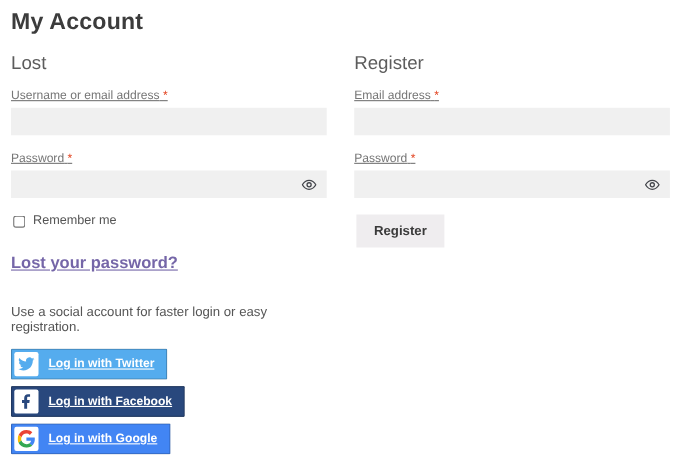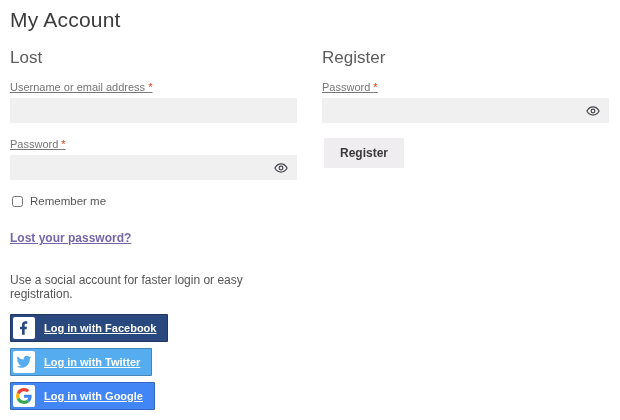--- a/index.html
+++ b/index.html
@@ -1,32 +1,32 @@
 <!DOCTYPE html>
 <html><head>
 <meta charset="utf-8">
 <style>
   html,body{margin:0;padding:0;background:#fff;}
   body{width:620px;height:420px;overflow:hidden;font-family:"Liberation Sans",sans-serif;color:#555;}
   .container{padding:6px 10px;}
-  h1{font-size:21px;font-weight:400;color:#3c3c3c;margin:2px 0 10px;letter-spacing:.2px;}
+  h1{font-size:21px;font-weight:700;color:#3c3c3c;margin:2px 0 10px;letter-spacing:.2px;}
   .columns{display:flex;gap:25px;align-items:flex-start;}
   .col{width:287px;flex:0 0 287px;}
   h2{font-size:17px;font-weight:400;color:#5c5c5c;margin:6px 0 13px;}
   .field{margin-bottom:15px;}
   .field-label{display:block;font-size:11px;color:#767676;margin-bottom:5px;text-decoration:underline;}
   .required{color:#e2401c;}
   .text-input{width:100%;box-sizing:border-box;height:25px;background:#f0f0f0;border:0;outline:none;padding:0 8px;font-size:12px;color:#333;}
   .pw-wrap{position:relative;}
   .pw-wrap .text-input{padding-right:28px;}
   .eye{position:absolute;right:9px;top:50%;transform:translateY(-50%);display:flex;cursor:pointer;}
   .remember{display:flex;align-items:center;gap:7px;font-size:11.5px;color:#555;margin:13px 0 9px;}
   .remember input{width:11px;height:11px;margin:0 0 0 2px;}
   .btn{display:inline-block;background:#efedef;color:#3a3a3a;font-weight:700;font-size:12px;border:0;padding:8px 16px;cursor:pointer;margin-left:2px;font-family:"Liberation Sans",sans-serif;}
-  .lost{display:inline-block;margin-top:15px;color:#7566a8;font-weight:600;font-size:12px;text-decoration:underline;cursor:pointer;}
+  .lost{display:inline-block;margin-top:15px;color:#7566a8;font-weight:600;font-size:15px;text-decoration:underline;cursor:pointer;}
   .social-intro{font-size:12px;color:#555;margin:27px 0 13px;}
   .social-wrap{display:flex;flex-wrap:wrap;width:274px;}
   .social-btn{display:inline-flex;align-items:center;padding:2px;margin:0 5px 6px 0;border:1px solid rgba(0,0,0,.22);border-radius:1px;text-decoration:none;cursor:pointer;}
   .icon-box{width:22px;height:22px;background:#fff;border-radius:2px;display:flex;align-items:center;justify-content:center;flex:0 0 22px;}
   .social-label{color:#fff;font-weight:700;font-size:11px;padding:0 9px;text-decoration:underline;white-space:nowrap;}
 </style>
 </head>
 <body>
 
 <div class="container">
@@ -59,53 +59,57 @@
         <input type="checkbox" style="">
         <span>Remember me</span>
       </label>
 
 
       <div><a class="lost">Lost your password?</a></div>
 
       <div class="social-intro">Use a social account for faster login or easy registration.</div>
 
       <div class="social-wrap">
+          <a class="social-btn" style="background: rgb(85, 172, 238);">
+            <span class="icon-box">
+              <svg width="16" height="16" viewBox="0 0 24 24">
+                <path fill="#55acee" d="M23 4.9c-.8.4-1.7.7-2.6.8a4.6 4.6 0 0 0 2-2.5c-.9.5-1.9.9-2.9 1.1a4.5 4.5 0 0 0-7.8 4.1A12.9 12.9 0 0 1 2.4 3.7a4.5 4.5 0 0 0 1.4 6 4.4 4.4 0 0 1-2-.6v.1c0 2.2 1.5 4 3.6 4.4a4.6 4.6 0 0 1-2 .1 4.5 4.5 0 0 0 4.2 3.1A9.1 9.1 0 0 1 .9 18.7a12.8 12.8 0 0 0 6.9 2c8.3 0 12.9-6.9 12.9-12.9v-.6c.9-.6 1.6-1.4 2.3-2.3z"></path>
+              </svg>
+            </span>
+            <span class="social-label">Log in with Twitter</span>
+          </a>
           <a class="social-btn" style="background: rgb(41, 72, 125);">
             <span class="icon-box">
               <svg width="16" height="16" viewBox="0 0 24 24">
                 <path fill="#29487d" d="M13 22v-8h3l.5-4H13V7.5c0-1.2.3-1.9 1.9-1.9H17V2.2C16.6 2.1 15.4 2 14.1 2 11.1 2 9 3.9 9 7.1V10H6v4h3v8z"></path>
               </svg>
             </span>
             <span class="social-label">Log in with Facebook</span>
-          </a>
-          <a class="social-btn" style="background: rgb(85, 172, 238);">
-            <span class="icon-box">
-              <svg width="16" height="16" viewBox="0 0 24 24">
-                <path fill="#55acee" d="M23 4.9c-.8.4-1.7.7-2.6.8a4.6 4.6 0 0 0 2-2.5c-.9.5-1.9.9-2.9 1.1a4.5 4.5 0 0 0-7.8 4.1A12.9 12.9 0 0 1 2.4 3.7a4.5 4.5 0 0 0 1.4 6 4.4 4.4 0 0 1-2-.6v.1c0 2.2 1.5 4 3.6 4.4a4.6 4.6 0 0 1-2 .1 4.5 4.5 0 0 0 4.2 3.1A9.1 9.1 0 0 1 .9 18.7a12.8 12.8 0 0 0 6.9 2c8.3 0 12.9-6.9 12.9-12.9v-.6c.9-.6 1.6-1.4 2.3-2.3z"></path>
-              </svg>
-            </span>
-            <span class="social-label">Log in with Twitter</span>
           </a>
           <a class="social-btn" style="background: rgb(66, 133, 244);">
             <span class="icon-box">
               <svg width="16" height="16" viewBox="0 0 48 48">
                 <path fill="#EA4335" d="M24 9.5c3.5 0 6.7 1.2 9.2 3.6l6.9-6.9C35.9 2.4 30.5 0 24 0 14.6 0 6.5 5.4 2.6 13.2l8 6.2C12.4 13.7 17.7 9.5 24 9.5z"></path>
                 <path fill="#4285F4" d="M47 24.6c0-1.6-.2-3.1-.4-4.6H24v9h12.9c-.6 3-2.3 5.5-4.8 7.2l7.7 6C44.4 38 47 31.9 47 24.6z"></path>
                 <path fill="#FBBC05" d="M10.5 28.6A14.5 14.5 0 0 1 9.8 24c0-1.6.3-3.1.8-4.6l-8-6.2A24 24 0 0 0 0 24c0 3.9.9 7.5 2.6 10.8l7.9-6.2z"></path>
                 <path fill="#34A853" d="M24 48c6.5 0 11.9-2.1 15.9-5.8l-7.7-6c-2.2 1.5-4.9 2.3-8.2 2.3-6.3 0-11.6-4.2-13.5-9.9l-8 6.2C6.5 42.6 14.6 48 24 48z"></path>
               </svg>
             </span>
             <span class="social-label">Log in with Google</span>
           </a>
         </div>
     </div>
 
     <div class="col">
       <h2>Register</h2>
 
+      <div class="field">
+        <span class="field-label"><span>Email address</span>&nbsp;<span class="required">*</span></span>
+        <input class="text-input" type="text" style="">
+      </div>
 
       <div class="field">
         <span class="field-label"><span>Password</span>&nbsp;<span class="required">*</span></span>
         <div class="pw-wrap">
           <input class="text-input" type="password" style="">
           <span class="eye">
             <svg width="14" height="14" viewBox="0 0 24 24" fill="none" stroke="#43454b" stroke-width="2" stroke-linejoin="round">
                 <path d="M1.5 12S5.5 5 12 5s10.5 7 10.5 7-4 7-10.5 7S1.5 12 1.5 12z"></path>
                 <circle cx="12" cy="12" r="3.2"></circle>
               </svg>

